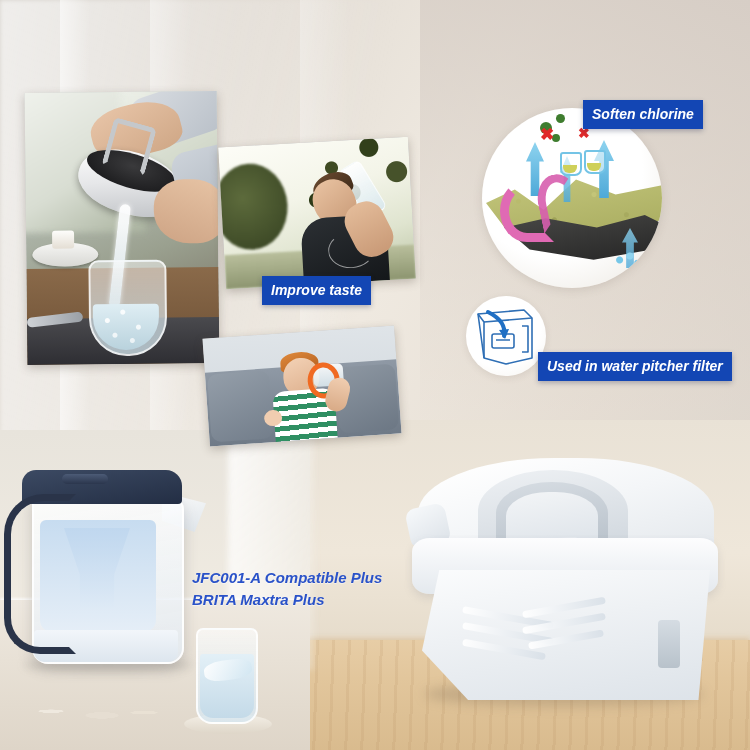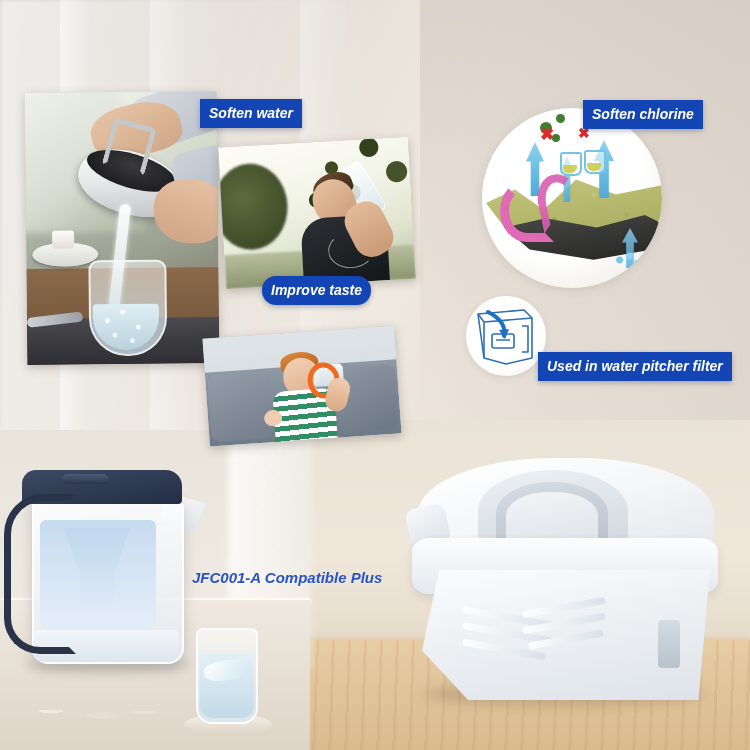--- a/index.html
+++ b/index.html
@@ -275,21 +275,21 @@
   .h6{left:128px;top:184px;width:76px;transform:rotate(-10deg);}
   .c-sidetab{position:absolute;left:258px;top:168px;width:22px;height:48px;border-radius:4px;
     background:linear-gradient(180deg,#d5dce3,#b8c2cb);}
 
   
   .badge{position:absolute;background:#1346b4;color:#fff;font-style:italic;font-weight:bold;
     font-size:14px;line-height:1;padding:7px 9px 8px 9px;white-space:nowrap;
     font-family:"Liberation Sans",sans-serif;box-shadow:0 2px 5px rgba(30,40,80,.3);}
   #badge-soften{left:200px;top:99px;}
   #badge-chlorine{left:583px;top:100px;}
-  #badge-taste{left:262px;top:276px;border-radius:14px;}
+  #badge-taste{left:262px;top:276px;}
   #badge-pitcher{left:538px;top:352px;}
 
   
   #product-caption{position:absolute;left:192px;top:567px;width:250px;
     color:#2a52c8;font-style:italic;font-weight:bold;font-size:15px;line-height:1.45;
     font-family:"Liberation Sans",sans-serif;text-shadow:0 1px 1px rgba(255,255,255,.6);}
 </style>
 </head>
 <body>
 
@@ -432,22 +432,22 @@
     <div class="c-body"></div>
     <div class="c-chev h1"></div>
     <div class="c-chev h2"></div>
     <div class="c-chev h3"></div>
     <div class="c-chev h4"></div>
     <div class="c-chev h5"></div>
     <div class="c-chev h6"></div>
     <div class="c-sidetab"></div>
   </div>
 
-  <div class="badge" id="badge-soften">Soften water</div>
   <div class="badge" id="badge-chlorine">Soften chlorine</div>
   <div class="badge" id="badge-taste">Improve taste</div>
   <div class="badge" id="badge-pitcher">Used in water pitcher filter</div>
 
   <div id="product-caption">
     <div>JFC001-A Compatible Plus</div>
+    <div>BRITA Maxtra Plus</div>
   </div>
 
 </div>
 
 </body></html>

